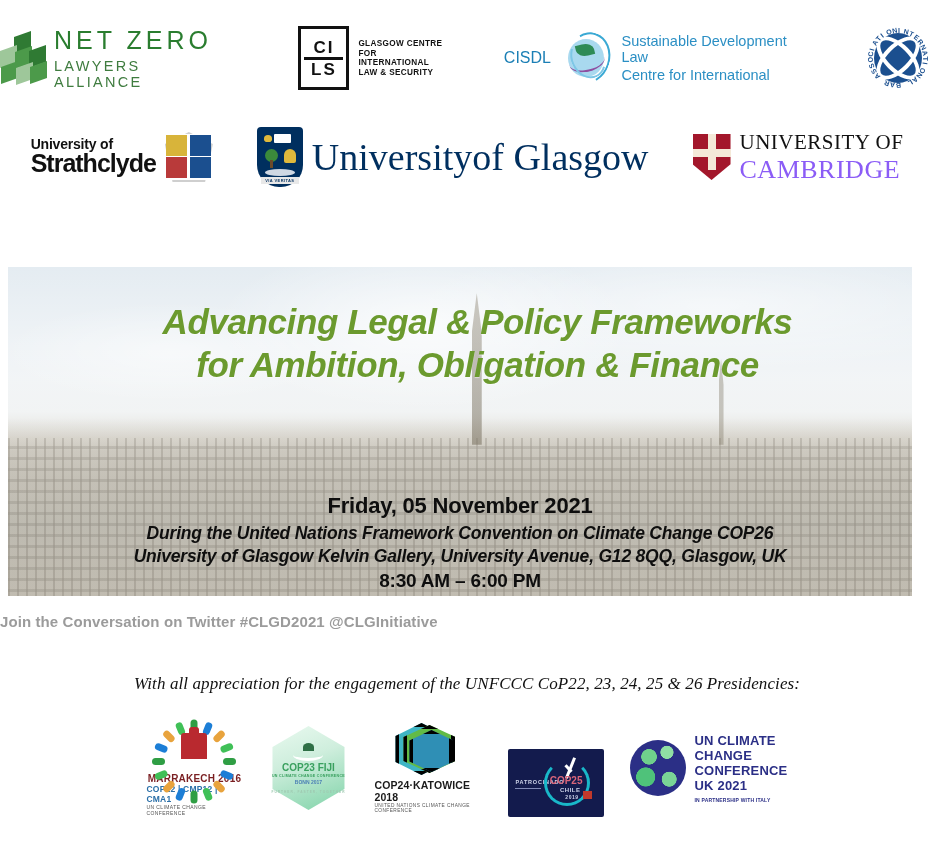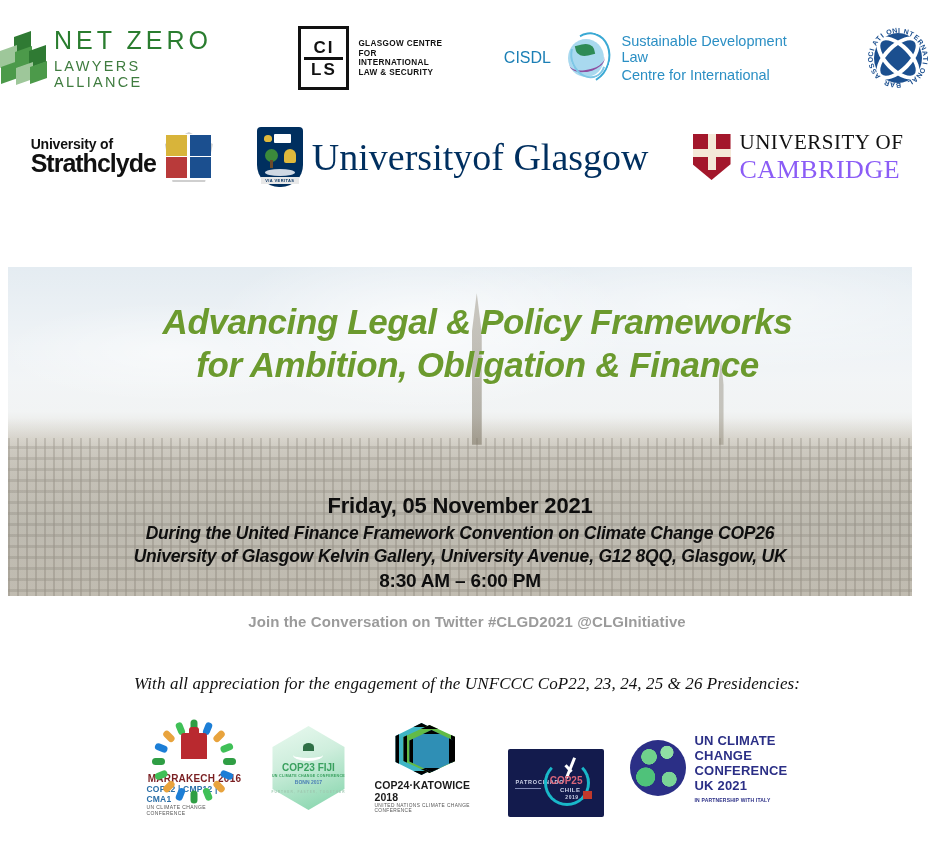--- a/index.html
+++ b/index.html
@@ -239,21 +239,21 @@
     font: 700 italic 17.5px "Liberation Sans", sans-serif; color: #0e0e0e;
     letter-spacing: -.2px; line-height: 1.32;
   }
   .hero-time {
     font: 700 19px "Liberation Sans", sans-serif; color: #0e0e0e;
     letter-spacing: -.2px; margin-top: 2px;
   }
 
   
   #twitter-line {
-    position: absolute; left: 0; top: 613px; width: 934px; text-align: center;
+    position: absolute; left: 0; top: 613px; width: 934px; text-align: left;
     font: 700 15px "Liberation Sans", sans-serif; color: #9b9b9b; letter-spacing: .1px;
   }
 
   
   #appreciation {
     position: absolute; left: 0; top: 674px; width: 934px; text-align: center;
     font: 400 italic 17px "Liberation Serif", serif; color: #111; letter-spacing: .1px;
   }
 
   
@@ -502,21 +502,21 @@
 
     <div class="hero-inner">
       <div id="hero-subtitle">
         <div class="hero-sub">Advancing Legal &amp; Policy Frameworks</div>
         <div class="hero-sub">for Ambition, Obligation &amp; Finance</div>
       </div>
 
 
       <div id="hero-details">
         <div class="hero-date">Friday, 05 November 2021</div>
-        <div class="hero-line">During the United Finance Framework Convention on Climate Change COP26</div>
+        <div class="hero-line">During the United Nations Framework Convention on Climate Change COP26</div>
         <div class="hero-line">University of Glasgow Kelvin Gallery, University Avenue, G12 8QQ, Glasgow, UK</div>
         <div class="hero-time">8:30 AM – 6:00 PM</div>
       </div>
     </div>
   </div>
 
   <div id="twitter-line">Join the Conversation on Twitter #CLGD2021 @CLGInitiative</div>
 
   <div id="appreciation">With all appreciation for the engagement of the UNFCCC CoP22, 23, 24, 25 &amp; 26 Presidencies:</div>
 

